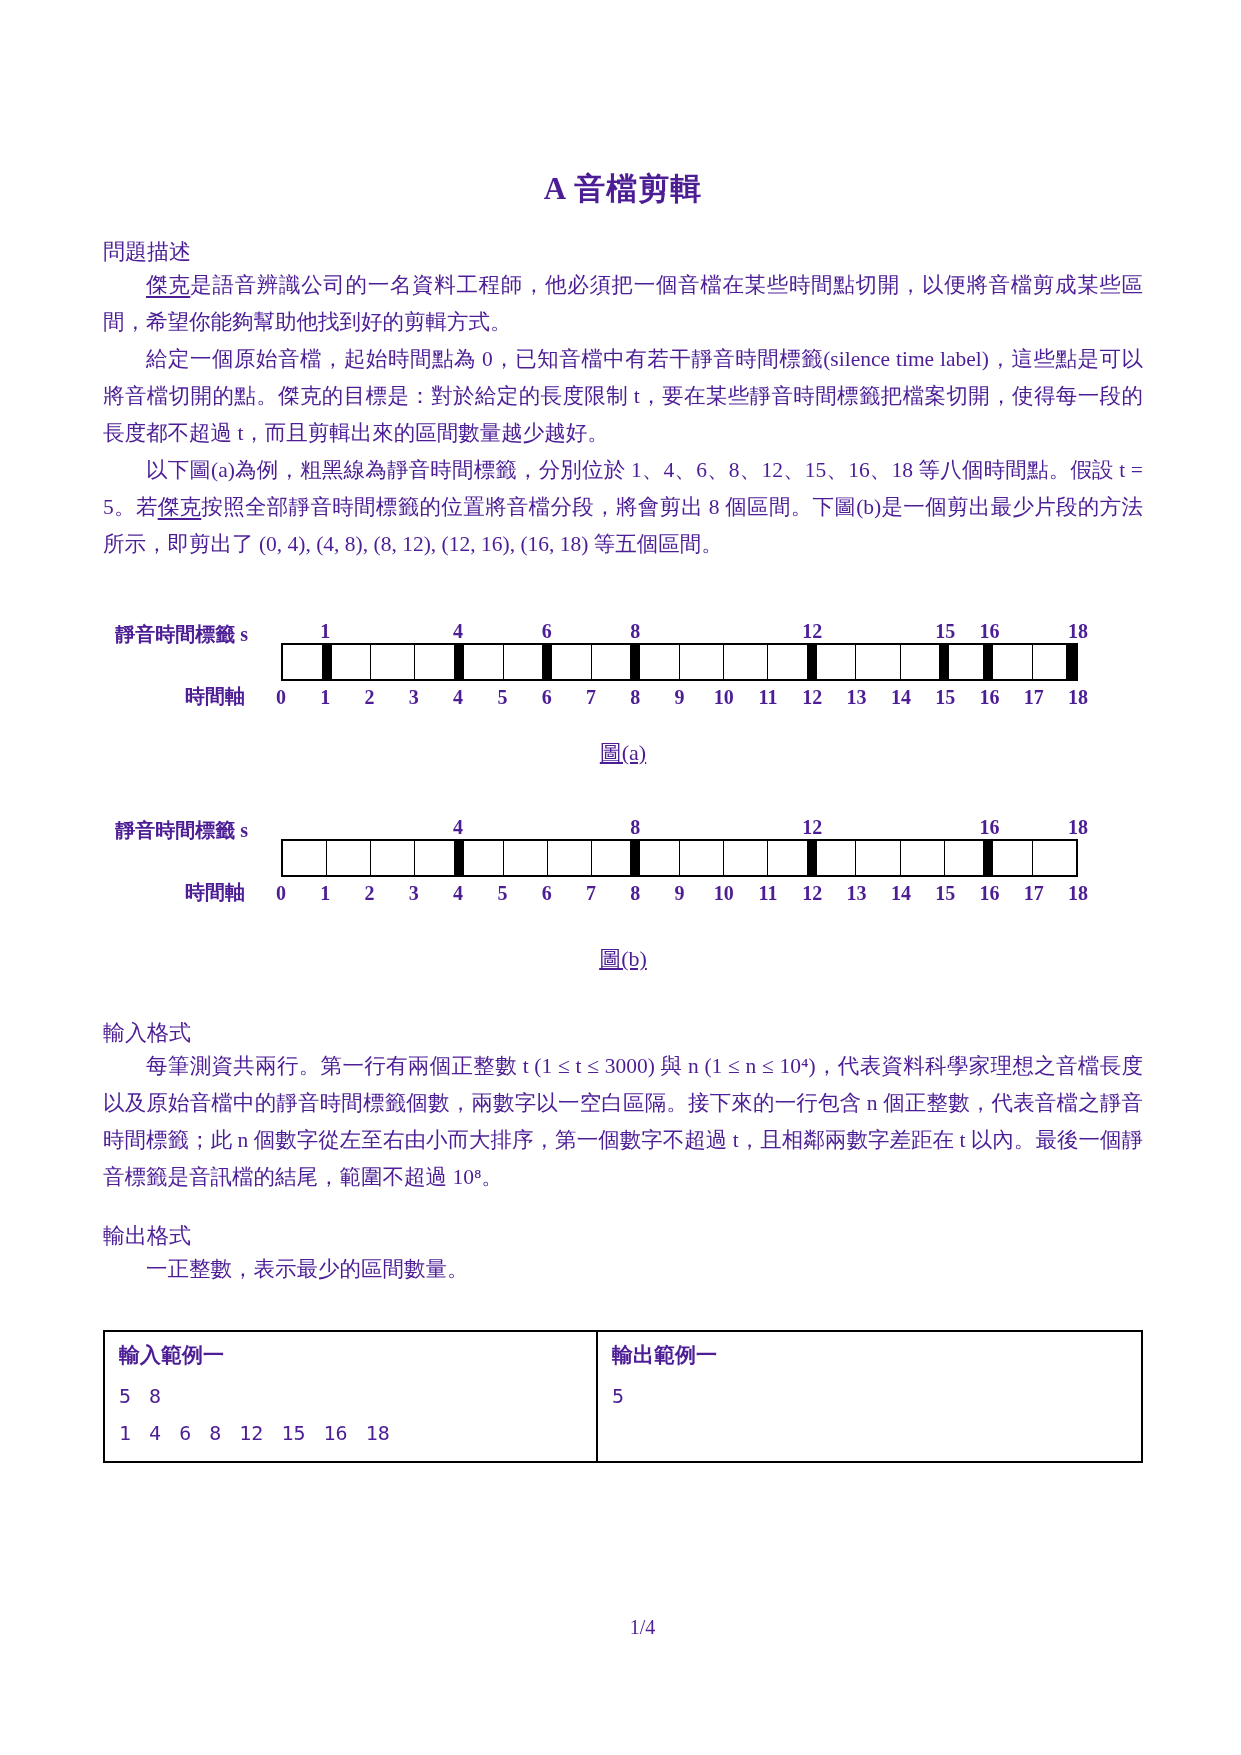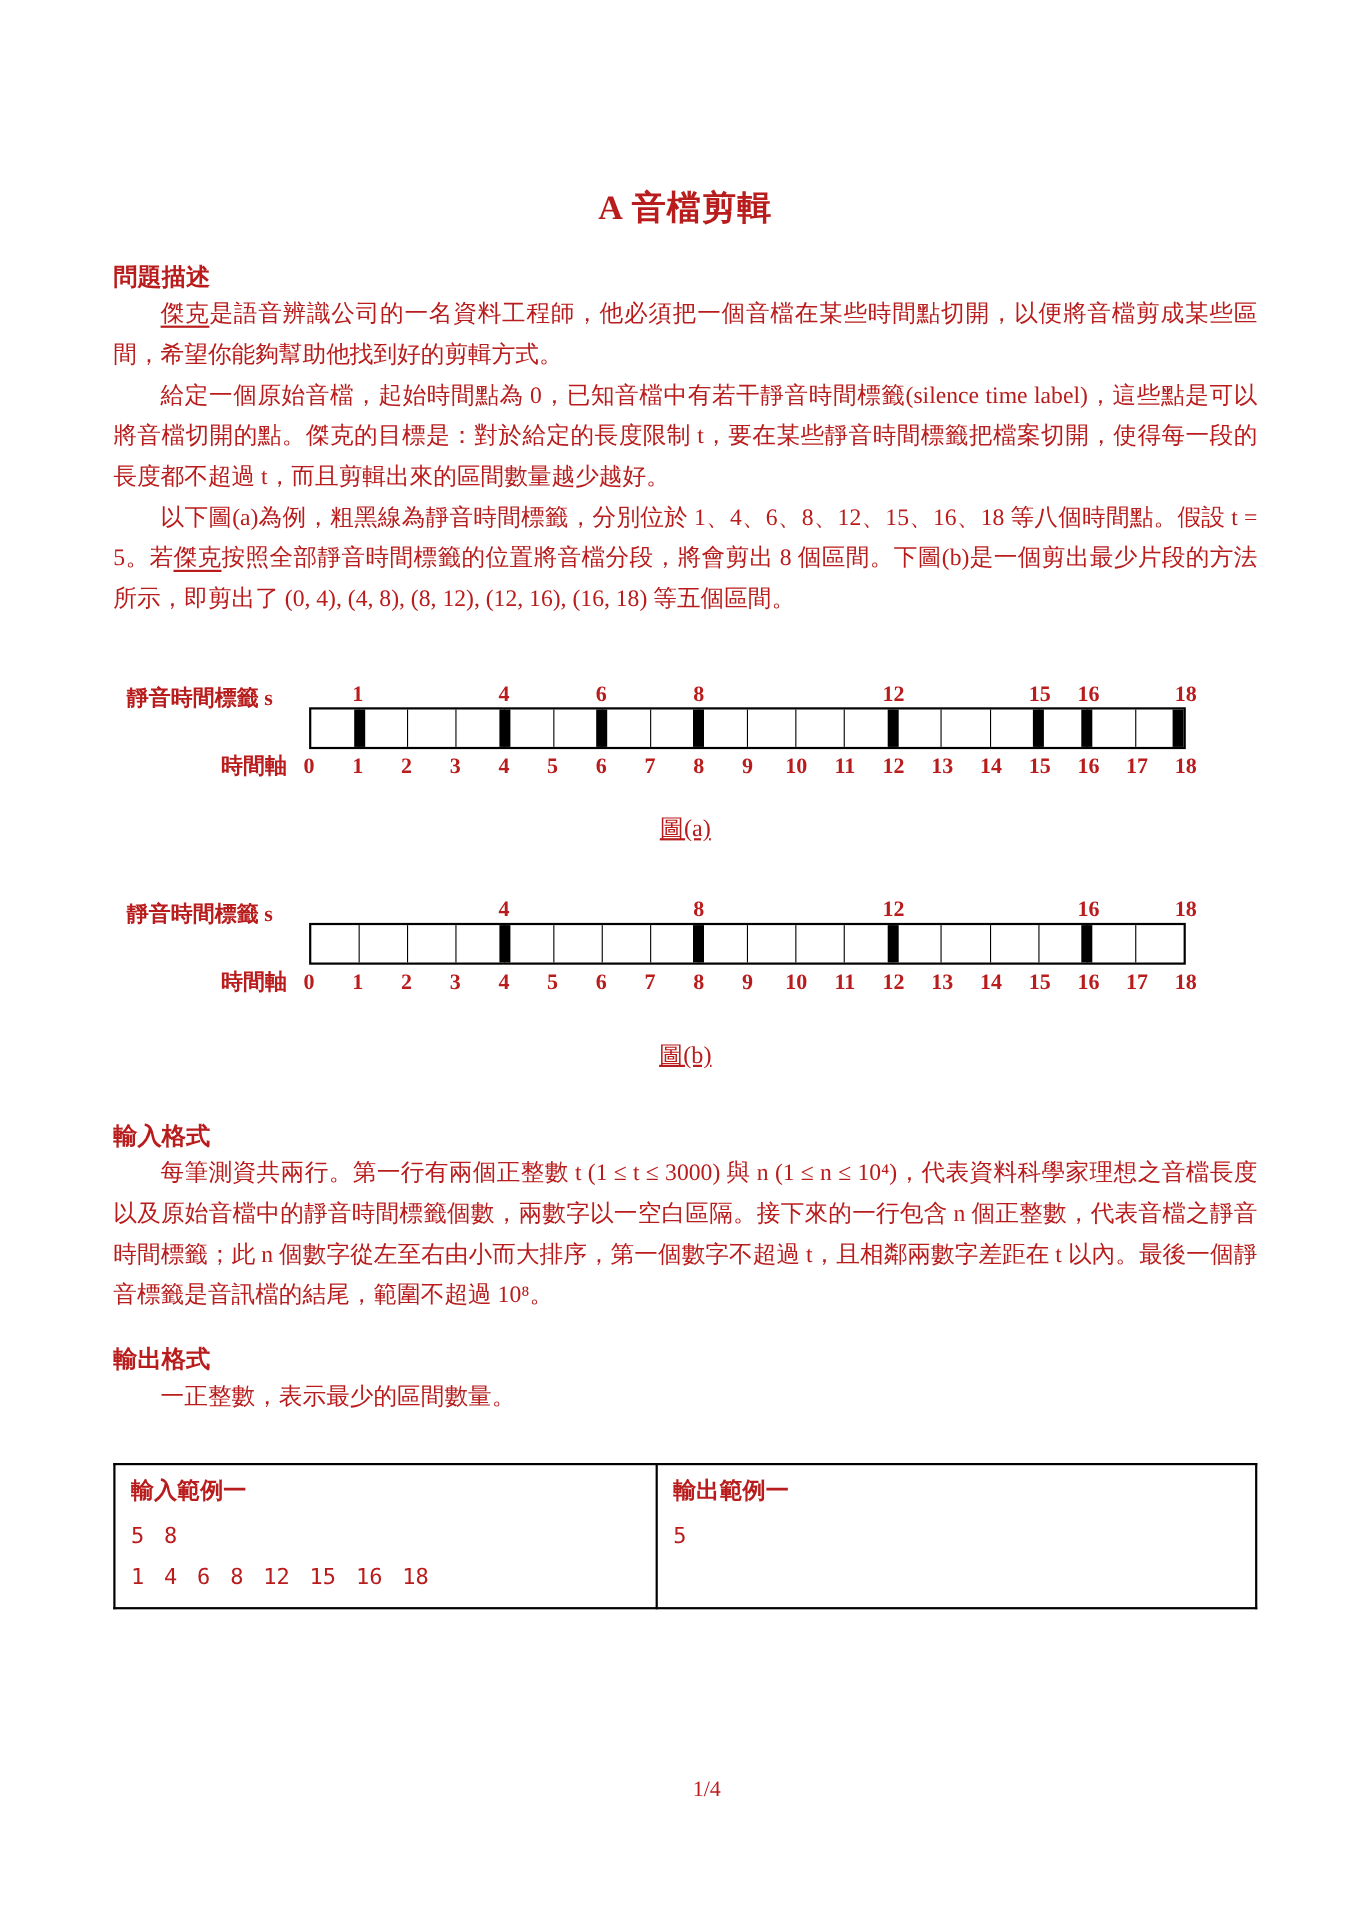--- a/index.html
+++ b/index.html
@@ -1,33 +1,33 @@
 <!DOCTYPE html>
 <html><head>
 <meta charset="utf-8">
 <style>
   * { margin:0; padding:0; box-sizing:border-box; }
   html,body { background:#ffffff; }
   .page {
     width:1241px; height:1655px; background:#ffffff; position:relative;
-    font-family:"Liberation Serif","DejaVu Serif",serif; color:#b91c1c;
+    font-family:"Liberation Serif","DejaVu Serif",serif; color:#4c1d95;
     overflow:hidden; margin:0 auto;
   }
   .content { position:absolute; left:103px; top:0; width:1040px; }
 
   h1.title { margin-top:168px; text-align:center; font-size:31px; font-weight:bold; letter-spacing:1px; }
-  h2.sec { font-size:22px; font-weight:bold; margin-top:27px; line-height:30px; }
+  h2.sec { font-size:22px; font-weight:normal; margin-top:27px; line-height:30px; }
   p.body { font-size:21.5px; line-height:37px; text-align:justify; text-indent:2em; }
   .u { text-decoration:underline; text-underline-offset:4px; }
 
   
   .fig { position:relative; height:94px; margin-top:54px;font-weight:bold; }
   .fig-grid { position:absolute; left:178px; top:0; width:797px; }
   .lab-s   { position:absolute; left:0; top:4px;  width:145px; text-align:right; font-size:20px; }
-  .lab-axis{ position:absolute; left:16px; top:66px; width:142px; text-align:right; font-size:20px; }
+  .lab-axis{ position:absolute; left:0; top:66px; width:142px; text-align:right; font-size:20px; }
   .toplabels { position:relative; height:26px; }
   .toplabels .tnum { position:absolute; bottom:0; transform:translateX(-50%); font-size:20px; }
   .bar { position:relative; height:38px; border:2px solid #000; display:flex; background:#fff; }
   .bar .cell { flex:1 1 0; border-right:1px solid #000; }
   .bar .cell.last { border-right:none; }
   .bar .mark { position:absolute; top:0; bottom:0; width:10px; background:#000; }
   .axis { position:relative; height:30px; }
   .axis .tnum { position:absolute; top:5px; transform:translateX(-50%); font-size:20px; }
   .caption { text-align:center; font-size:22px; }
   .caption.a { margin-top:27px;text-decoration:underline; }

